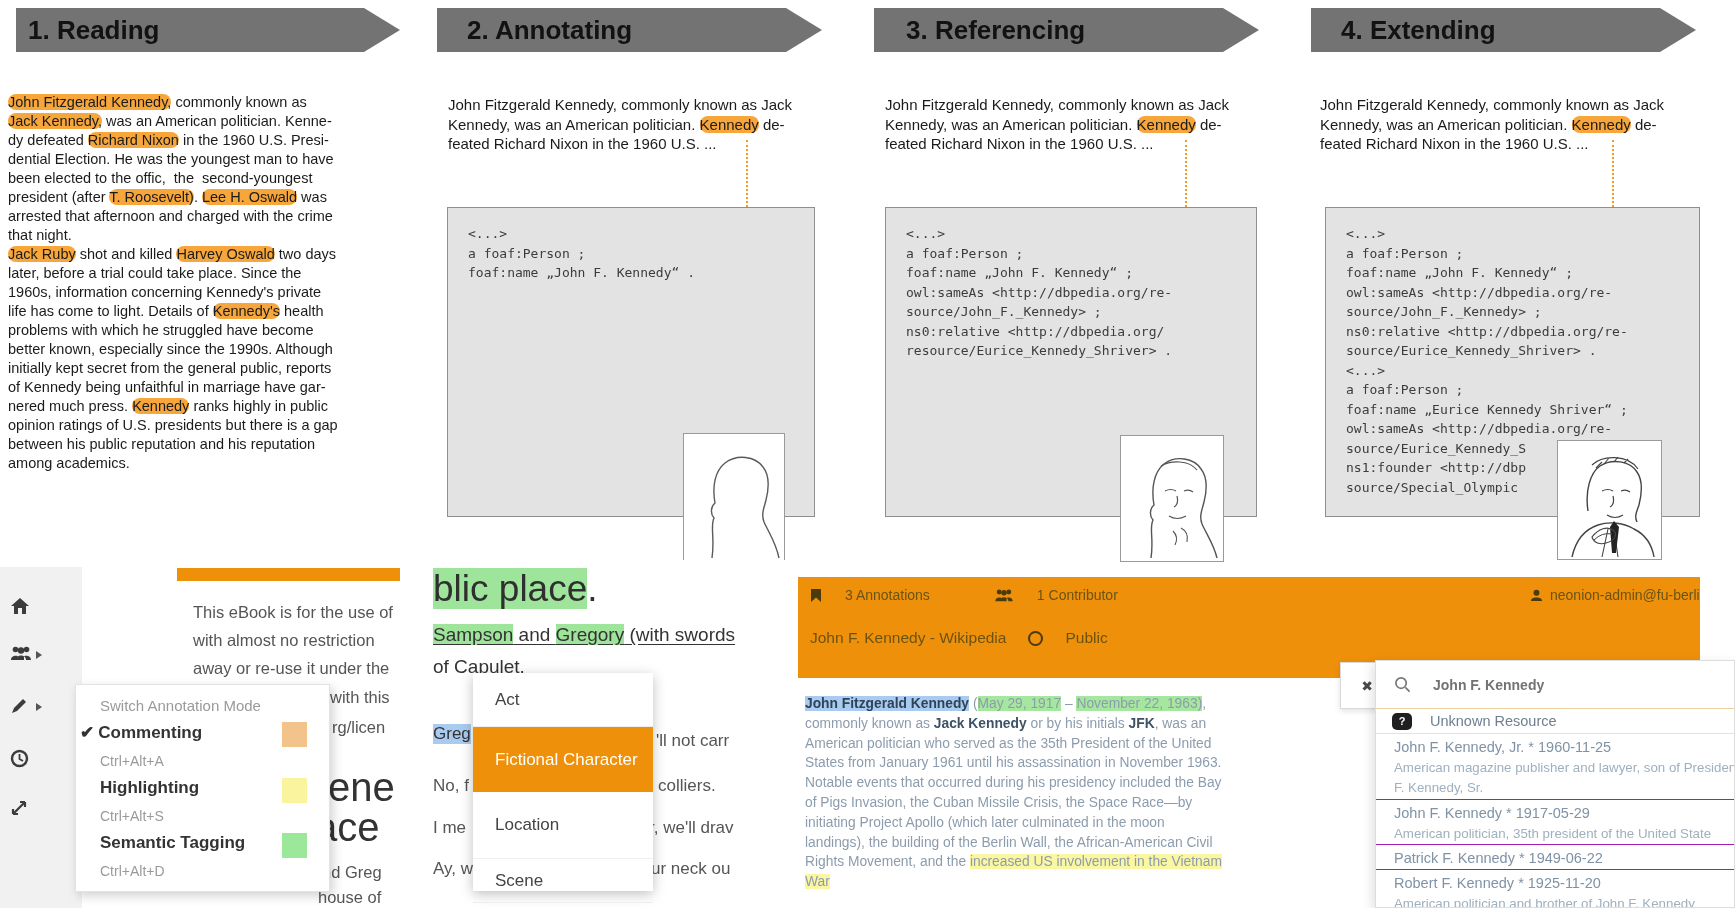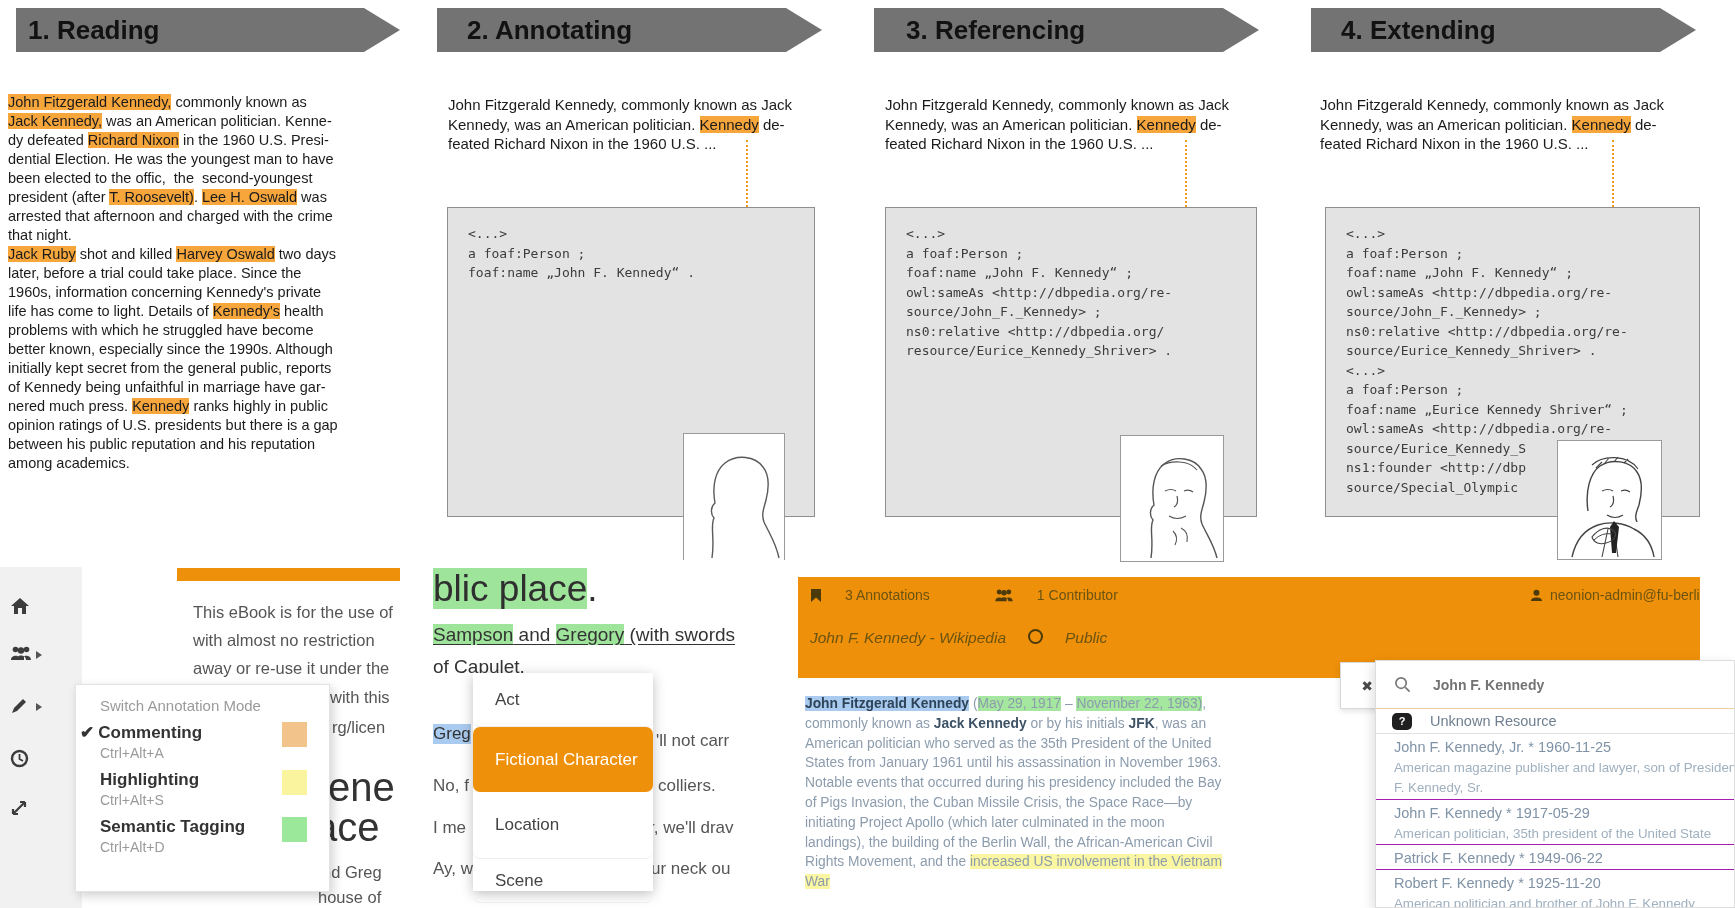--- a/index.html
+++ b/index.html
@@ -6,21 +6,21 @@
   #stage{position:relative;width:1735px;height:908px;background:#fff;overflow:hidden;
          font-family:"Liberation Sans",sans-serif;}
   
   .banner{position:absolute;top:8px;height:44px;background:#737373;display:flex;align-items:center;
           font-weight:bold;font-size:26px;color:#121212;box-sizing:border-box;
           clip-path:polygon(0 0,calc(100% - 36px) 0,100% 50%,calc(100% - 36px) 100%,0 100%);}
   
   .lines div{white-space:pre;}
   .par1{position:absolute;left:8px;top:93px;width:352px;font-size:14.5px;line-height:19px;color:#1b1b1b;}
   .par2{position:absolute;top:95px;width:378px;font-size:15px;line-height:19.5px;color:#1b1b1b;}
-  .hl-or{background:#F7A63C;}
+  .hl-or{background:#F7A63C;border-radius:8px;}
   .code{position:absolute;top:207px;height:310px;background:#E3E3E3;border:1px solid #8e8e8e;
         font-family:"DejaVu Sans Mono","Liberation Mono",monospace;font-size:13px;line-height:19.5px;
         color:#3c3c3c;padding:16px 0 0 20px;box-sizing:border-box;overflow:hidden;}
   .conn{position:absolute;top:140px;height:67px;width:0;border-left:2px dotted #F09A1E;}
   .portrait{position:absolute;background:#fff;border:1px solid #9a9a9a;z-index:2;}
   
   .reader{position:absolute;left:0;top:567px;width:400px;height:341px;background:#fff;overflow:hidden;}
   .sidebar{position:absolute;left:0;top:0;width:82px;height:341px;background:#F1F1F1;}
   .sicon{position:absolute;left:10px;width:22px;height:20px;}
   .caret{position:absolute;left:36px;width:0;height:0;border-left:6px solid #555;
@@ -29,43 +29,43 @@
   .ebook{position:absolute;left:193px;top:31px;width:240px;font-size:16.5px;line-height:28px;color:#555;}
   .frag{position:absolute;color:#555;font-size:16.5px;z-index:1;}
   .fbig{position:absolute;color:#333;font-size:40px;z-index:1;}
   .popup{position:absolute;left:75px;top:117px;width:255px;height:208px;background:#fff;z-index:6;
          border:1px solid #e3e3e3;box-shadow:3px 4px 10px rgba(0,0,0,.18);box-sizing:border-box;
          padding:12px 0 0 24px;}
   .ptitle{color:#9a9a9a;font-size:15px;margin-bottom:8px;}
   .pitem{position:relative;margin-bottom:9px;}
   .plabel{font-size:17px;font-weight:bold;color:#333;}
   .pcheck{margin-left:-20px;margin-right:4px;}
-  .pshort{font-size:14px;color:#9a9a9a;margin-top:2px;}
+  .pshort{font-size:14px;color:#9a9a9a;margin-top:10px;}
   .pswatch{position:absolute;right:22px;top:0;width:25px;height:25px;}
   
   .docview{position:absolute;left:400px;top:560px;width:398px;height:348px;background:#fff;overflow:hidden;z-index:3;}
   .dhead{position:absolute;left:33px;top:8px;font-size:37px;color:#2f2f2f;}
   .hl-green{background:#9FE49B;}
   .castline{position:absolute;left:33px;top:64px;font-size:19px;color:#333;
             text-decoration:underline;text-underline-offset:3px;}
   .dline{position:absolute;left:33px;font-size:19px;color:#333;}
   .dfrag{position:absolute;font-size:17px;color:#555;z-index:1;}
   .hl-blue{background:#AACBF0;}
   .dropdown{position:absolute;left:73px;top:113px;width:180px;height:218px;background:#fff;z-index:4;
             box-shadow:0 3px 12px rgba(0,0,0,.25);}
   .drow{display:flex;align-items:center;padding-left:22px;font-size:17px;color:#444;
-        border-bottom:1px solid #eee;box-sizing:border-box;border-radius:7px;}
+        border-bottom:1px solid #eee;box-sizing:border-box;}
   .drow.sel{background:#EF900A;color:#fff;border-bottom:none;}
   
   .oheader{position:absolute;left:798px;top:577px;width:902px;height:101px;background:#EF900A;
            z-index:2;color:#6b5310;overflow:hidden;}
   .hrow1{position:absolute;left:12px;top:10px;display:flex;align-items:center;gap:23px;font-size:14px;}
   .hgap{width:18px;}
   .haccount{position:absolute;left:732px;top:10px;display:flex;align-items:center;gap:7px;font-size:14px;width:300px;}
-  .hrow2{position:absolute;left:12px;top:52px;display:flex;align-items:flex-start;gap:22px;font-size:15.5px;font-style:italic;}
+  .hrow2{position:absolute;left:12px;top:52px;display:flex;align-items:center;gap:22px;font-size:15.5px;}
   .ring{width:11px;height:11px;border:2.5px solid #4a3a0c;border-radius:50%;}
   .article{position:absolute;left:798px;top:678px;width:577px;height:230px;background:#fff;overflow:hidden;z-index:1;}
   .alines{position:absolute;left:7px;top:16px;width:545px;font-size:13.8px;line-height:19.8px;color:#8C9CAD;}
   .ab{font-weight:bold;color:#3E5266;}
   .hl-blue-b{background:#AACBF0;font-weight:bold;color:#2E4358;}
   .hl-green2{background:#A5E79F;}
   .hl-yellow{background:#FBF6A2;}
   .closebtn{position:absolute;left:1340px;top:662px;width:52px;height:45px;background:#fff;z-index:5;
             border:1px solid #d9d9d9;box-shadow:0 2px 6px rgba(0,0,0,.12);display:flex;align-items:center;
             justify-content:center;color:#4a4a4a;font-size:14px;cursor:pointer;}

